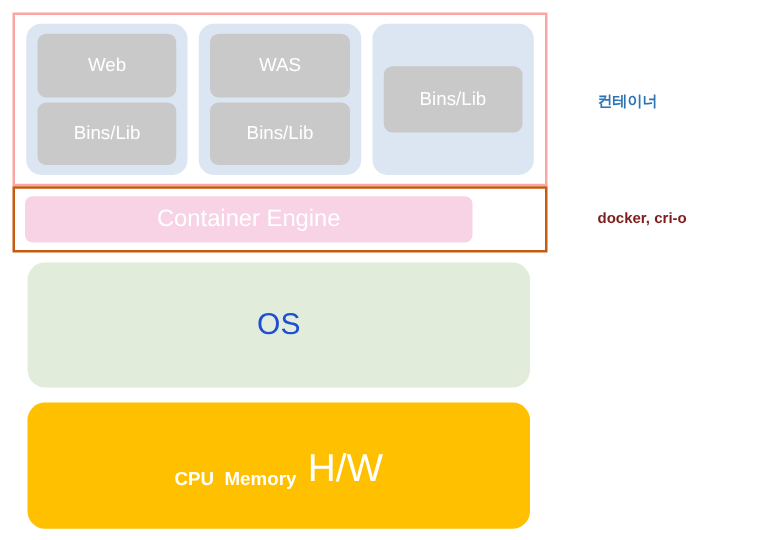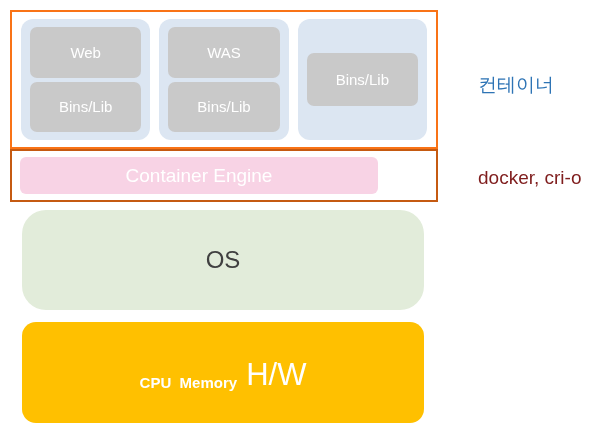--- a/index.html
+++ b/index.html
@@ -15,21 +15,21 @@
     overflow: hidden;
   }
 
   
   #container-layer {
     position: absolute;
     left: 10px;
     top: 10px;
     width: 428px;
     height: 139px;
-    border: 2px solid #f97316;
+    border: 2px solid #fca5a5;
     box-sizing: border-box;
     background: #ffffff;
   }
   .container-row {
     position: absolute;
     left: 0;
     top: 0;
     right: 0;
     bottom: 0;
     display: flex;
@@ -94,25 +94,25 @@
   }
 
   
   #os-box {
     position: absolute;
     left: 22px;
     top: 210px;
     width: 402px;
     height: 100px;
     background: #e2ecda;
-    border-radius: 24px;
-    display: flex;
-    align-items: center;
-    justify-content: center;
-    color: #404040;
+    border-radius: 14px;
+    display: flex;
+    align-items: center;
+    justify-content: center;
+    color: #1d4ed8;
     font-size: 24px;
     line-height: 1;
   }
 
   
   #hw-box {
     position: absolute;
     left: 22px;
     top: 322px;
     width: 402px;
@@ -144,22 +144,22 @@
     font-size: 31px;
     font-weight: normal;
     line-height: 1;
     position: relative;
     top: -3px;
   }
 
   
   .annotation {
     position: absolute;
-    font-size: 19px;
-    font-weight: normal;
+    font-size: 12px;
+    font-weight: bold;
     line-height: 1;
     white-space: nowrap;
   }
   #annotation-container {
     left: 478px;
     top: 75px;
     color: #2e74b5;
   }
   #annotation-engine {
     left: 478px;

